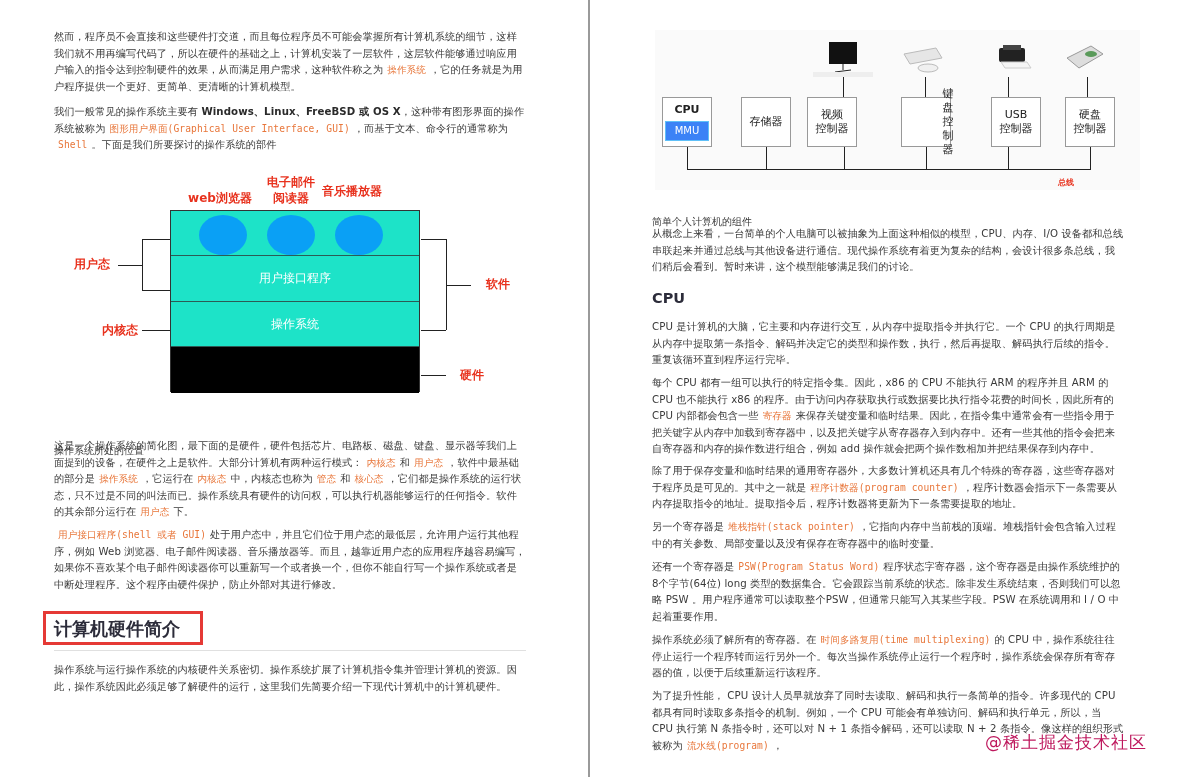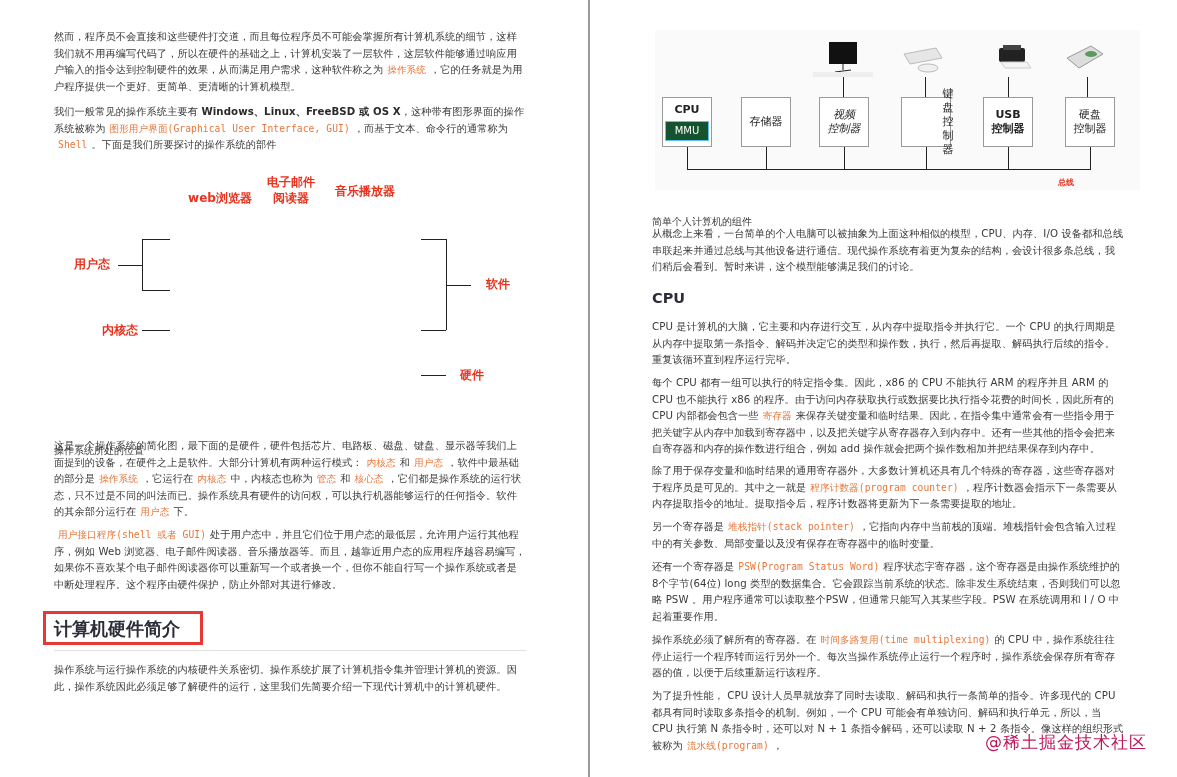--- a/index.html
+++ b/index.html
@@ -21,21 +21,21 @@
   .layer.ui { top: 45px; height: 46px; }
   .layer.os { top: 91px; height: 45px; }
   .layer.hw { top: 136px; height: 46px; background: #000000; border-bottom: none; }
   .ellipse { position: absolute; top: 4px; width: 48px; height: 40px; border-radius: 50%; background: #0aa0f5; }
   .dlabel { position: absolute; color: #e8321e; font-size: 12px; font-weight: bold; text-align: center; line-height: 16px; }
   .line { position: absolute; background: #222; }
 
   
   .hw-diagram { position: absolute; left: 655px; top: 30px; width: 485px; height: 160px; background: #fafafa; }
   .hwbox { position: absolute; top: 67px; width: 50px; height: 50px; border: 1px solid #999; background: #fff; display: flex; flex-direction: column; align-items: center; justify-content: center; font-size: 11px; color: #222; text-align: center; line-height: 14px; }
-  .mmu { background: #14532d; color: #fff; width: 44px; height: 20px; display: flex; align-items: center; justify-content: center; font-size: 10px; margin-top: 4px; border: 1px solid #5fc0f8; }
+  .mmu { background: #3b82f6; color: #fff; width: 44px; height: 20px; display: flex; align-items: center; justify-content: center; font-size: 10px; margin-top: 4px; border: 1px solid #5fc0f8; }
   .cpu-label { font-weight: bold; font-size: 11px; }
   .bus-label { position: absolute; left: 403px; top: 147px; font-size: 8px; color: #e8321e; font-weight: bold; }
 
   h2.section-title { position: absolute; left: 54px; top: 617px; font-size: 18px; font-weight: bold; color: #2c2c3a; }
   .title-box { position: absolute; left: 43px; top: 611px; width: 160px; height: 34px; border: 3px solid #e53935; }
   .hr { position: absolute; left: 54px; top: 650px; width: 472px; height: 1px; background: #e0e0e0; }
   h3.cpu-heading { position: absolute; left: 652px; top: 290px; font-size: 14.5px; font-weight: bold; color: #2c2c3a; }
   .watermark { position: absolute; left: 985px; top: 731px; font-size: 17px; color: #be185d; letter-spacing: 1px; }
 </style>
 </head>
@@ -48,22 +48,32 @@
   </p>
 
   <p class="para" style="left:54px; top:29px; width:472px;">
     <span>然而，程序员不会直接和这些硬件打交道，而且每位程序员不可能会掌握所有计算机系统的细节，这样我们就不用再编写代码了，所以在硬件的基础之上，计算机安装了一层软件，这层软件能够通过响应用户输入的指令达到控制硬件的效果，从而满足用户需求，这种软件称之为</span><span class="hl">操作系统</span><span>，它的任务就是为用户程序提供一个更好、更简单、更清晰的计算机模型。</span>
   </p>
 
   <div class="os-diagram">
     <div class="dlabel" style="left:120px; top:20px; width:80px;">web浏览器</div>
     <div class="dlabel" style="left:195px; top:4px; width:72px; white-space:pre-line;">电子邮件
 阅读器</div>
-    <div class="dlabel" style="left:265px; top:13px; width:80px;">音乐播放器</div>
+    <div class="dlabel" style="left:252px; top:13px; width:80px;">音乐播放器</div>
 
+    <div class="stack">
+      <div class="layer apps">
+        <div class="ellipse" style="left:28px;"></div>
+        <div class="ellipse" style="left:96px;"></div>
+        <div class="ellipse" style="left:164px;"></div>
+      </div>
+      <div class="layer ui">用户接口程序</div>
+      <div class="layer os">操作系统</div>
+      <div class="layer hw"></div>
+    </div>
 
     <div class="line" style="left:82px; top:69px; width:28px; height:1px;"></div>
     <div class="line" style="left:82px; top:69px; width:1px; height:51px;"></div>
     <div class="line" style="left:82px; top:120px; width:28px; height:1px;"></div>
     <div class="line" style="left:58px; top:95px; width:24px; height:1px;"></div>
     <div class="dlabel" style="left:8px; top:86px; width:48px;">用户态</div>
 
     <div class="line" style="left:82px; top:160px; width:28px; height:1px;"></div>
     <div class="dlabel" style="left:38px; top:152px; width:44px;">内核态</div>
 
@@ -123,25 +133,25 @@
   <div class="line" style="left:353px; top:47px; width:1px; height:20px;"></div>
   <div class="line" style="left:432px; top:47px; width:1px; height:20px;"></div>
 
   <div class="hwbox" style="left:7px;">
     <span class="cpu-label">CPU</span>
     <span class="mmu">MMU</span>
   </div>
   <div class="hwbox" style="left:86px;">
     <span>存储器</span>
   </div>
-  <div class="hwbox" style="left:164px; white-space:pre-line;font-style:italic;">视频
+  <div class="hwbox" style="left:152px; white-space:pre-line;">视频
 控制器</div>
   <div class="hwbox" style="left:246px; white-space:pre-line;padding-left:44px;">键盘
 控制器</div>
-  <div class="hwbox" style="left:328px; white-space:pre-line;font-weight:bold;">USB
+  <div class="hwbox" style="left:336px; white-space:pre-line;">USB
 控制器</div>
   <div class="hwbox" style="left:410px; white-space:pre-line;">硬盘
 控制器</div>
 
   <div class="line" style="left:32px; top:117px; width:1px; height:22px;"></div>
   <div class="line" style="left:111px; top:117px; width:1px; height:22px;"></div>
   <div class="line" style="left:189px; top:117px; width:1px; height:22px;"></div>
   <div class="line" style="left:271px; top:117px; width:1px; height:22px;"></div>
   <div class="line" style="left:353px; top:117px; width:1px; height:22px;"></div>
   <div class="line" style="left:435px; top:117px; width:1px; height:22px;"></div>

